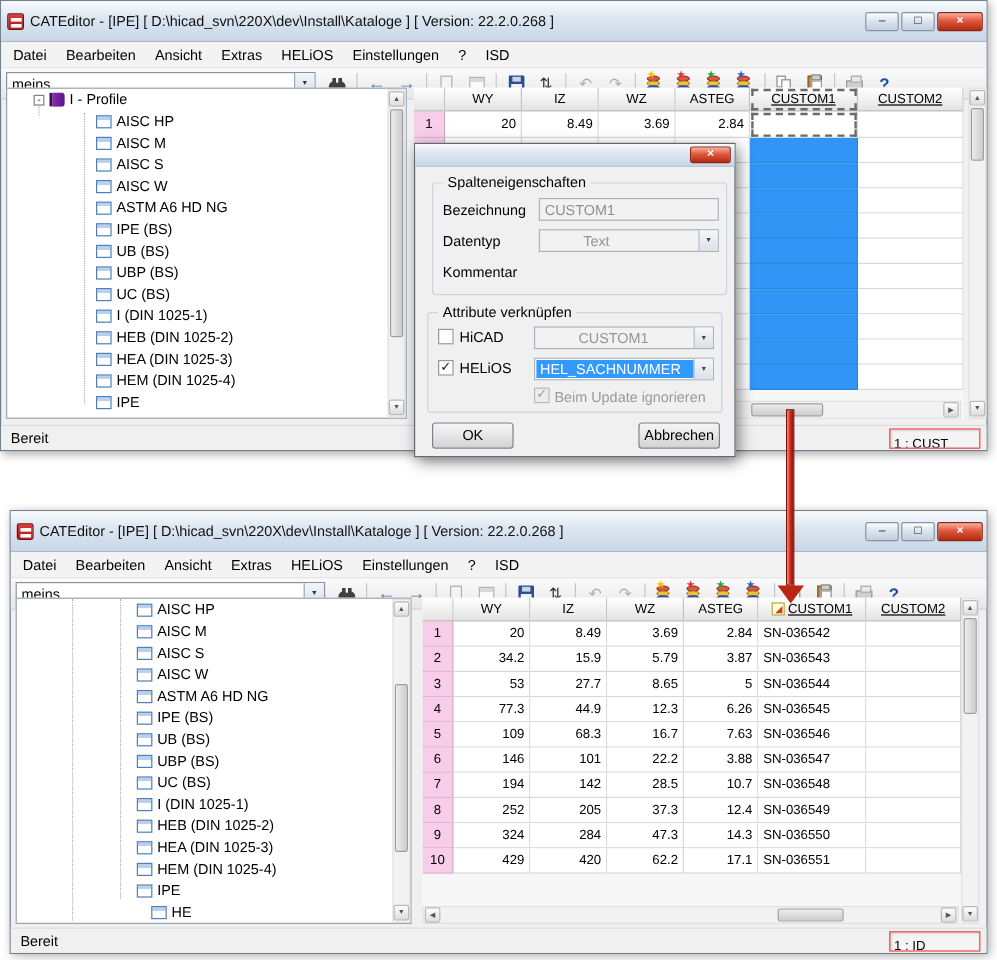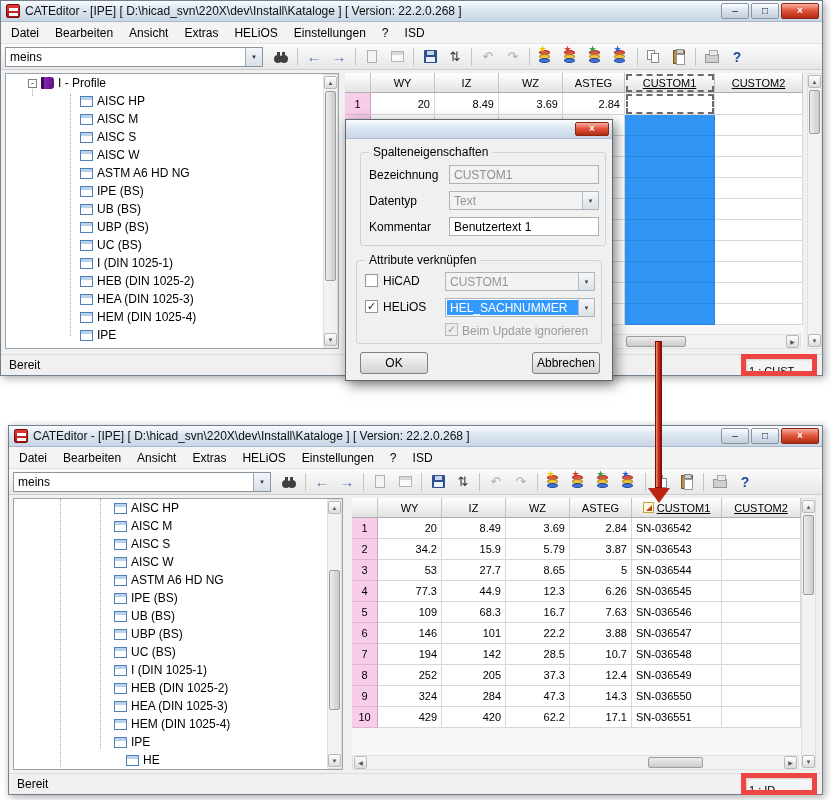--- a/index.html
+++ b/index.html
@@ -1,20 +1,20 @@
 <!DOCTYPE html>
 <html><head>
 <meta charset="utf-8">
 <style>
   * { box-sizing:border-box; margin:0; padding:0; }
   body { width:831px; height:800px; background:#ffffff; font-family:"Liberation Sans", sans-serif; font-size:12px; color:#000; overflow:hidden; }
   #stage { position:relative; width:831px; height:800px; }
 
   .win { position:absolute; background:#f0f0f0; border:1px solid #70808f; box-shadow:2px 2px 8px rgba(0,0,0,.35); }
-  .tbar { height:21px; display:flex; align-items:center; gap:5px; padding:0 3px 0 5px;
+  .tbar { height:34px; display:flex; align-items:center; gap:5px; padding:0 3px 0 5px;
           background:linear-gradient(#fafcfe,#dde7f2 40%,#c8d6e6); border-bottom:1px solid #a8b8ca; }
   .appic { width:14px; height:14px; background:linear-gradient(#e23a3a,#b01010); border:1px solid #7d0b0b; border-radius:2px; position:relative; flex:0 0 auto; }
   .appic::after { content:""; position:absolute; left:2px; top:3px; width:9px; height:3px; background:#fff; box-shadow:0 5px 0 #fff; }
   .ttl { flex:1; white-space:nowrap; overflow:hidden; color:#111; }
   .winbtns { display:flex; gap:2px; flex:0 0 auto; }
   .wbtn { width:28px; height:16px; border:1px solid #8a95a0; border-radius:2px;
           background:linear-gradient(#ffffff,#dbe4ee 45%,#c2cfdd); font-size:10px; line-height:14px; text-align:center; color:#222; }
   .wbtn.close { width:38px; background:linear-gradient(#f7b0a0,#e2573c 45%,#b02c12); border-color:#8d2511; color:#fff; font-weight:bold; }
 
   .menubar { height:22px; display:flex; align-items:center; background:#f3f3f3; border-bottom:1px solid #e2e2e2; padding-left:2px; }
@@ -77,36 +77,36 @@
   .rt { justify-content:flex-end; }
   .selblue { background:#3095f5; border-bottom-color:#2a87e0; border-right-color:#2a87e0; }
   .dash { outline:2px dashed #6a6a6a; outline-offset:-3px; }
   .hlink { text-decoration:underline; }
   .attr-ic { width:11px; height:11px; background:#fffbe2; border:1px solid #b9a93f; margin-right:3px; position:relative; flex:0 0 auto; }
   .attr-ic::after { content:""; position:absolute; left:2px; top:2px; width:0; height:0; border-style:solid; border-width:0 0 6px 6px; border-color:transparent transparent #d04010 transparent; }
   .cw0{width:26px}.cw1{width:64px}.cw2{width:64px}.cw3{width:64px}.cw4{width:62px}.cw5{width:90px}.cw6{width:88px}.cw6b{width:79px}
 
   .status { position:absolute; left:0; right:0; bottom:0; height:21px; background:#f0f0f0; border-top:1px solid #dcdcdc; display:flex; align-items:center; }
   .sleft { flex:1; padding-left:8px; }
-  .sbox { flex:0 0 auto; width:76px; height:17px; border:5px solid #ef4444; box-shadow:inset 1px 1px 2px rgba(0,0,0,.15); background:#f4f4f4;
+  .sbox { flex:0 0 auto; width:76px; height:17px; border:1px solid #ef4444; box-shadow:inset 1px 1px 2px rgba(0,0,0,.15); background:#f4f4f4;
           margin-right:5px; font-size:11px; padding:6px 3px; white-space:nowrap; overflow:hidden; }
 
   .dlg { position:absolute; left:344px; top:118px; width:268px; height:262px; background:#f0f0f0; border:1px solid #5f6a74;
          box-shadow:3px 4px 12px rgba(0,0,0,.5); z-index:30; }
   .dtbar { height:19px; background:linear-gradient(#fafcfe,#dde7f2 40%,#c8d6e6); border-bottom:1px solid #b0bfcf; position:relative; }
   .dclose { position:absolute; right:3px; top:2px; width:34px; height:14px; background:linear-gradient(#f7b0a0,#e2573c 45%,#b02c12);
             border:1px solid #8d2511; border-radius:2px; color:#fff; font-size:10px; font-weight:bold; text-align:center; line-height:12px; }
   .group { position:absolute; border:1px solid #cdd4d9; border-radius:3px; }
   .gtitle { position:absolute; top:-8px; left:8px; background:#f0f0f0; padding:0 4px; font-size:12px; }
   .fld-label { position:absolute; font-size:12px; }
   .dis-label { color:#9a9a9a; }
   .txt { position:absolute; height:19px; background:#fff; border:1px solid #a9b4bd; font-size:12px; padding:2px 4px; white-space:nowrap; overflow:hidden; }
   .txt.dis { background:#f2f2f2; color:#8f8f8f; }
   .dcombo { position:absolute; height:19px; background:#fff; border:1px solid #a9b4bd; display:flex; }
-  .dcombo .val { flex:1; font-size:12px; padding:2px 4px; white-space:nowrap; overflow:hidden; }
+  .dcombo .val { flex:1; font-size:12px; padding:2px 4px; white-space:nowrap; overflow:hidden;margin-left:32px; }
   .dcombo .arr { flex:0 0 16px; background:linear-gradient(#f5f7f9,#dbe1e7); border-left:1px solid #b4bec7; font-size:6px; color:#444;
                  display:flex; align-items:center; justify-content:center; }
   .dcombo.dis { background:#f2f2f2; } .dcombo.dis .val { color:#959595; }
   .dcombo.hl .val { background:#3399ff; color:#fff; margin:1px 0 1px 1px; padding:1px 3px; }
   .cb { position:absolute; width:13px; height:13px; background:#fff; border:1px solid #8e99a4; font-size:11px; line-height:11px; text-align:center; color:#1a1a1a; }
   .cb.dis { background:#ececec; border-color:#bcbcbc; color:#9d9d9d; }
   .btn { position:absolute; width:68px; height:22px; background:linear-gradient(#f5f5f5,#e8e8e8 45%,#d2d2d2); border:1px solid #7a828a;
          border-radius:3px; font-size:12px; text-align:center; line-height:20px; }
 
   .red-arrow { position:absolute; z-index:60; }
@@ -423,21 +423,20 @@
       <div class="group" style="left:14px;top:32px;width:246px;height:94px">
         <span class="gtitle">Spalteneigenschaften</span>
         <span class="fld-label" style="left:8px;top:15px">Bezeichnung</span>
         <span class="txt dis" style="left:88px;top:12px;width:150px">CUSTOM1</span>
         <span class="fld-label" style="left:8px;top:41px">Datentyp</span>
         <div class="dcombo dis" style="left:88px;top:38px;width:150px">
           <span class="val">Text</span>
           <span class="arr">▼</span>
         </div>
         <span class="fld-label" style="left:8px;top:67px">Kommentar</span>
-        <span class="txt" style="left:88px;top:64px;width:150px">Benutzertext 1</span>
       </div>
       <div class="group" style="left:10px;top:140px;width:246px;height:84px">
         <span class="gtitle">Attribute verknüpfen</span>
         <span class="cb" style="left:8px;top:13px"></span>
         <span class="fld-label" style="left:26px;top:13px">HiCAD</span>
         <div class="dcombo dis" style="left:88px;top:11px;width:150px">
           <span class="val">CUSTOM1</span>
           <span class="arr">▼</span>
         </div>
         <span class="cb" style="left:8px;top:39px">✓</span>

